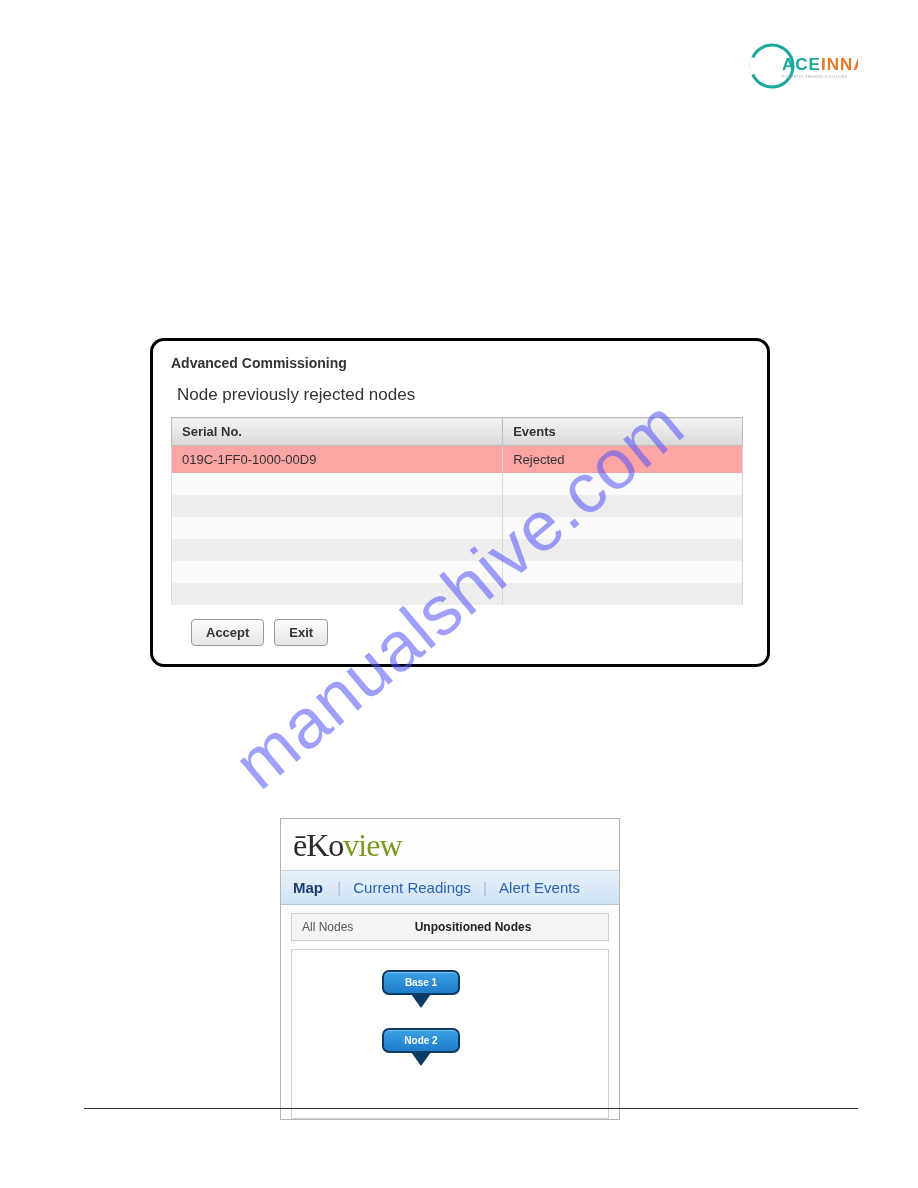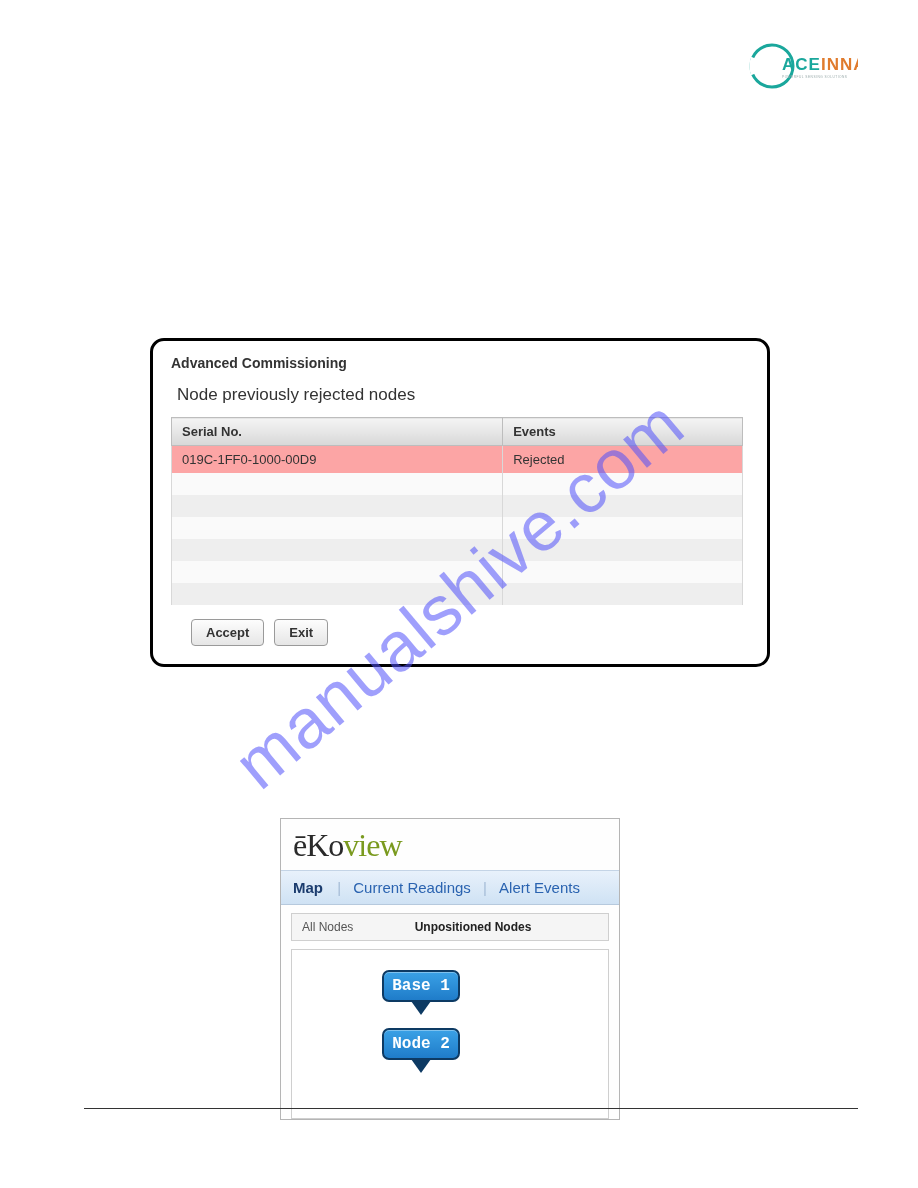--- a/index.html
+++ b/index.html
@@ -135,27 +135,26 @@
   }
   .node-chip {
     position: absolute;
     left: 90px;
     width: 78px;
     text-align: center;
   }
   .node-chip .bubble {
     background: linear-gradient(#3aa1e6, #1f7cc9);
     color: #fff;
-    font-size: 16px;
+    font-size: 10px;
     font-weight: bold;
     border: 2px solid #0d3a63;
     border-radius: 7px;
     padding: 5px 8px;
     box-shadow: inset 0 1px 0 rgba(255,255,255,.35);
-    font-family: Liberation Mono, monospace;
   }
   .node-chip .pointer {
     width: 0; height: 0;
     border-left: 10px solid transparent;
     border-right: 10px solid transparent;
     border-top: 14px solid #0d3a63;
     margin: -1px auto 0 auto;
   }
   .hr-bottom {
     position: absolute;

